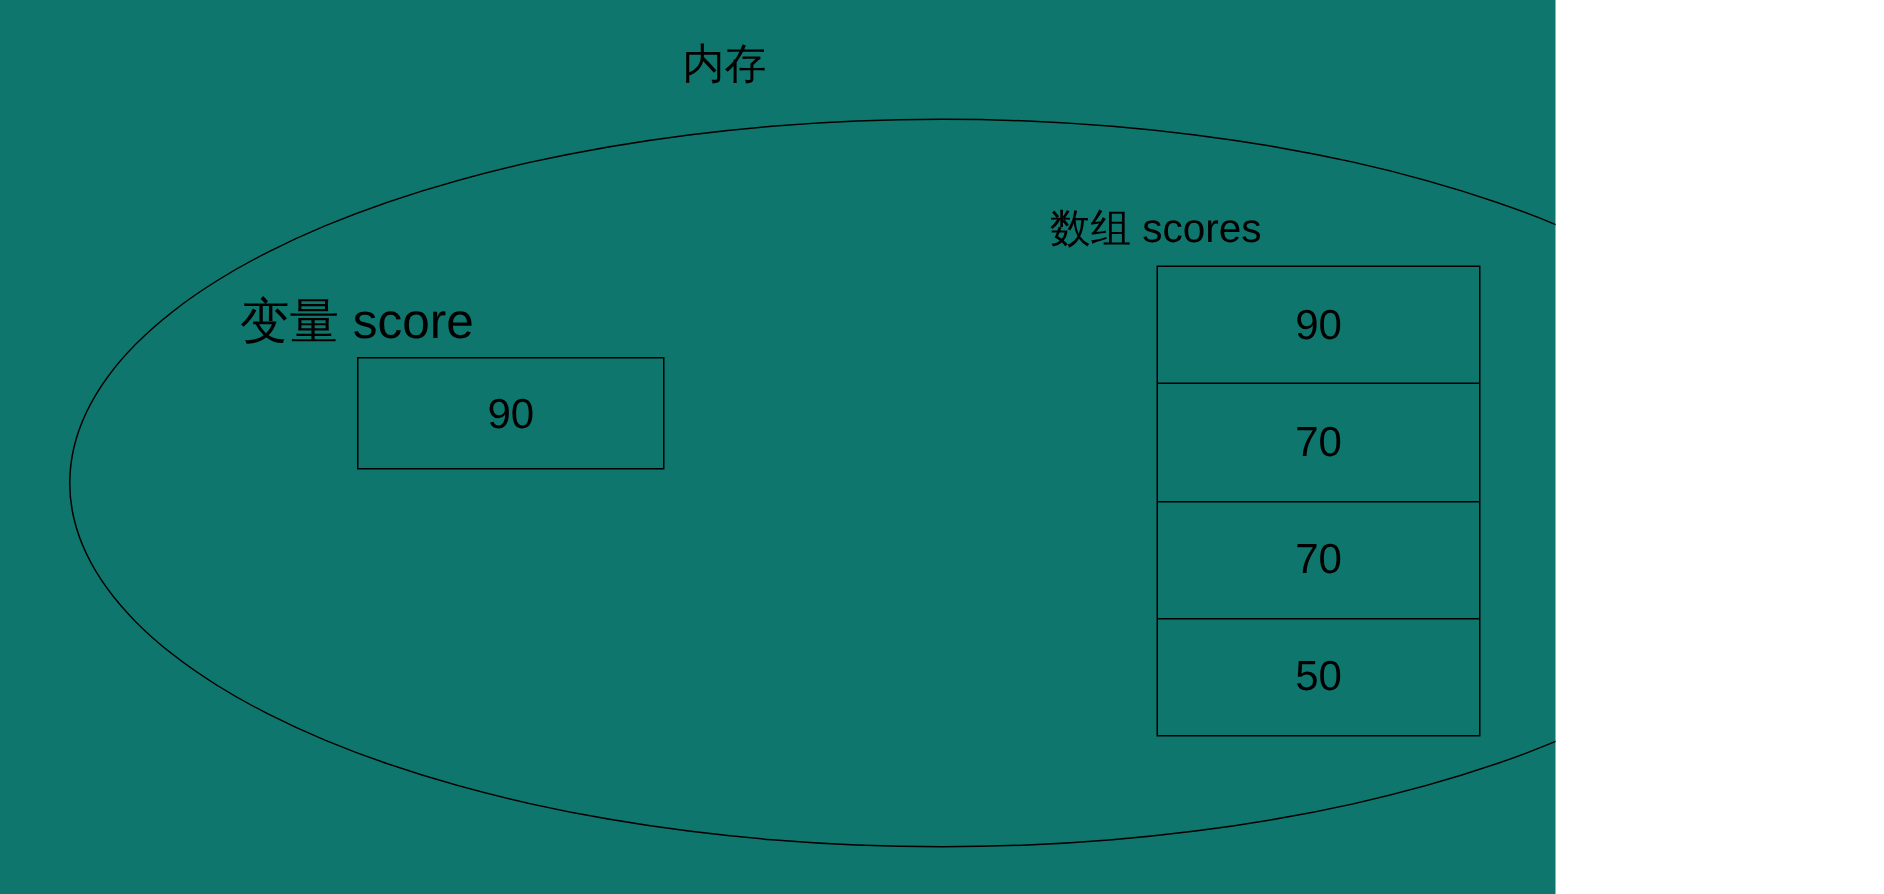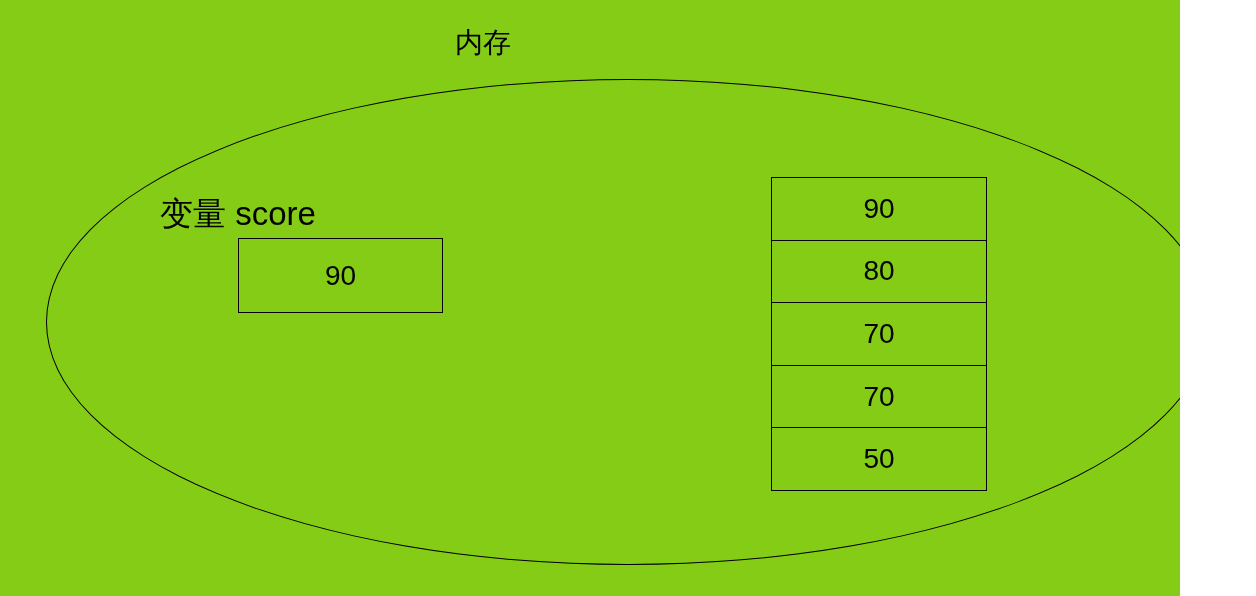--- a/index.html
+++ b/index.html
@@ -4,23 +4,23 @@
 <style>
   html, body {
     margin: 0;
     padding: 0;
     background: #ffffff;
     font-family: "Liberation Sans", "DejaVu Sans", sans-serif;
     color: #000000;
   }
   .canvas {
     position: relative;
-    width: 1180px;
+    width: 1037px;
     height: 596px;
-    background: #84cc16;
+    background: #0f766e;
     overflow: hidden;
   }
   .ellipse {
     position: absolute;
     left: 46px;
     top: 79px;
     width: 1164px;
     height: 486px;
     border: 1px solid #000000;
     border-radius: 50%;
@@ -95,27 +95,25 @@
   <div class="diagram-title">内存</div>
 
   <div class="ellipse"></div>
 
   <div class="variable-label">变量 score</div>
 
   <div class="variable-box">
     <span>90</span>
   </div>
 
+  <div class="array-label">数组 scores</div>
 
   <div class="array-boxes">
     <div class="array-cell">
       <span>90</span>
-    </div>
-    <div class="array-cell">
-      <span>80</span>
     </div>
     <div class="array-cell">
       <span>70</span>
     </div>
     <div class="array-cell">
       <span>70</span>
     </div>
     <div class="array-cell">
       <span>50</span>
     </div>

